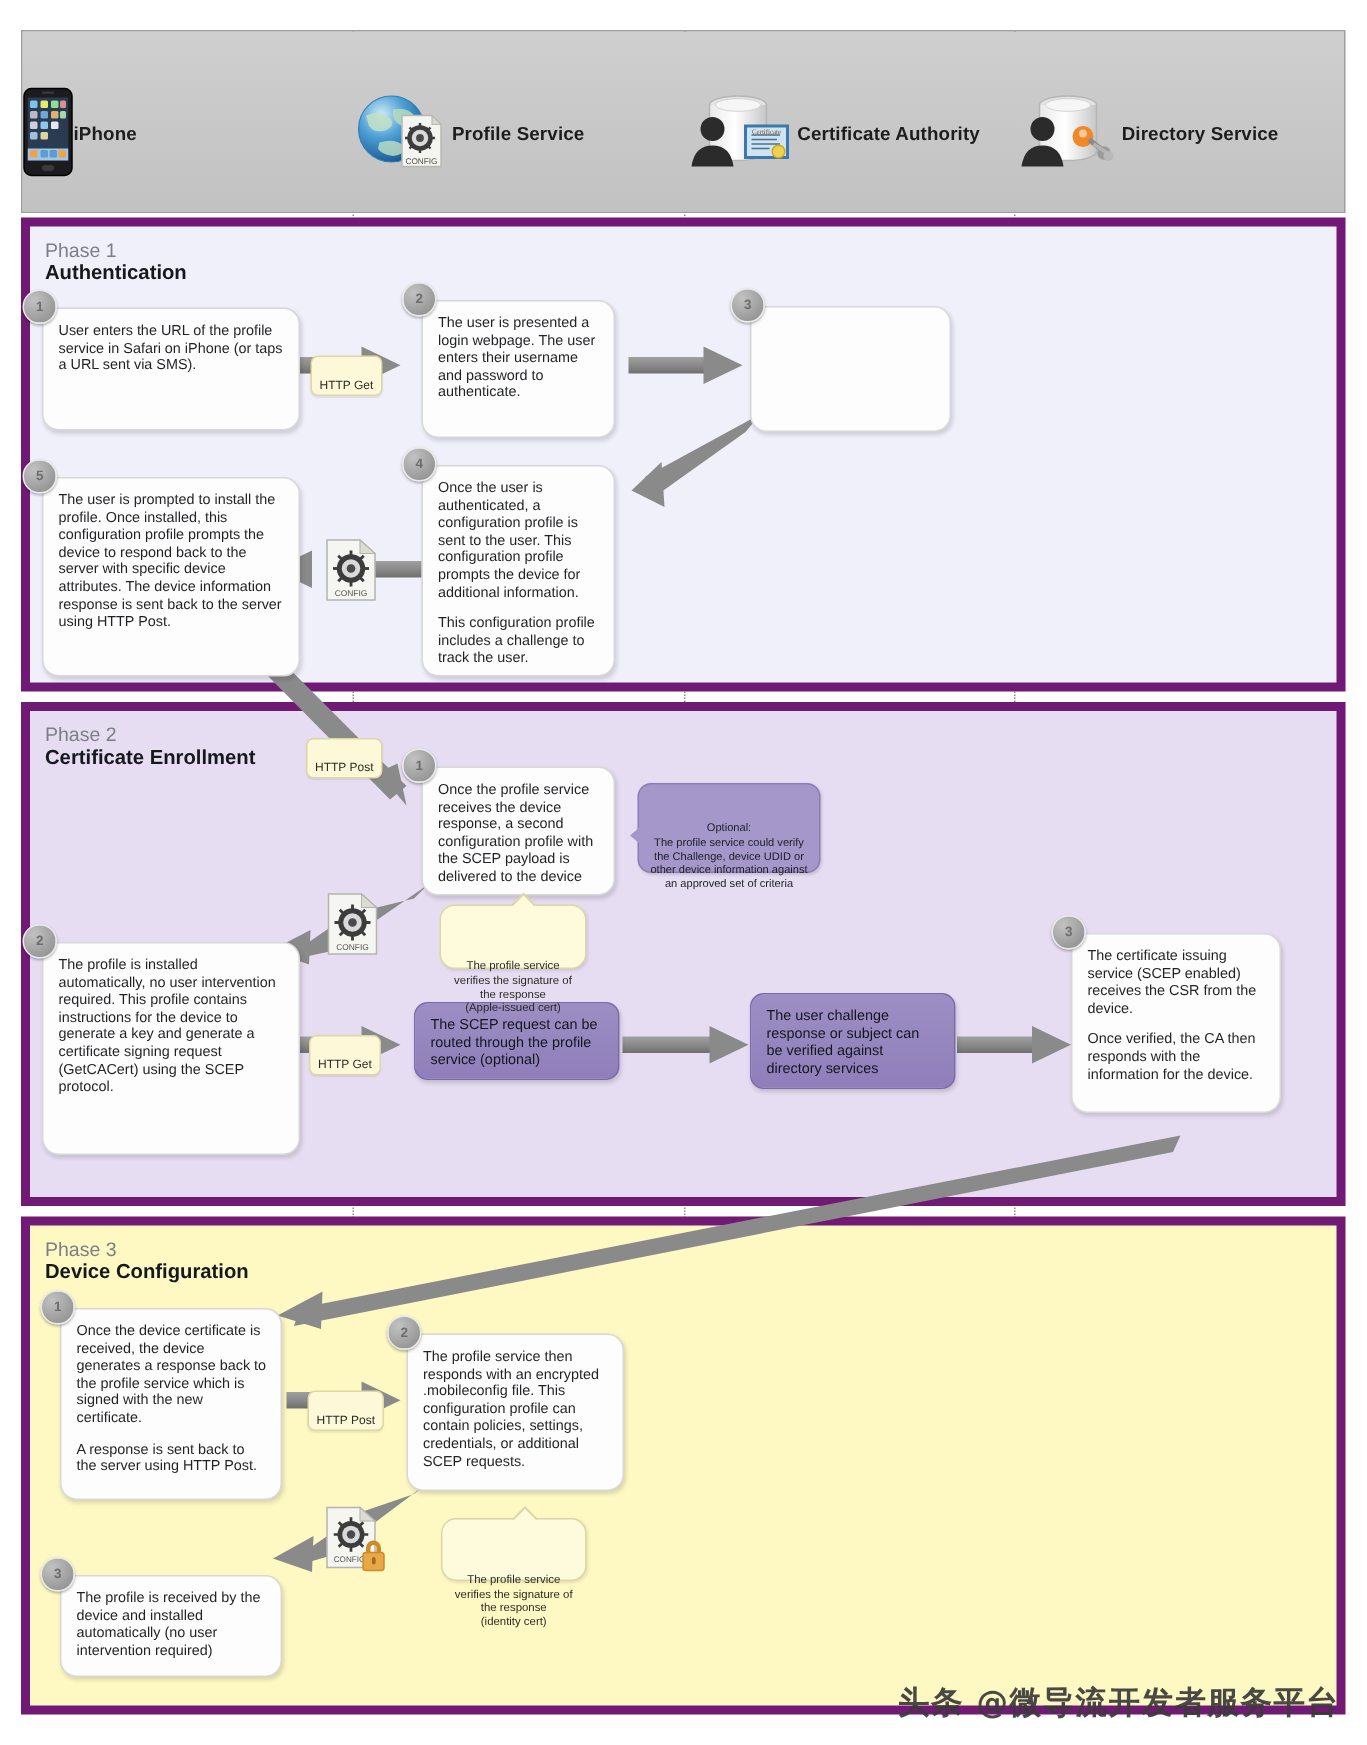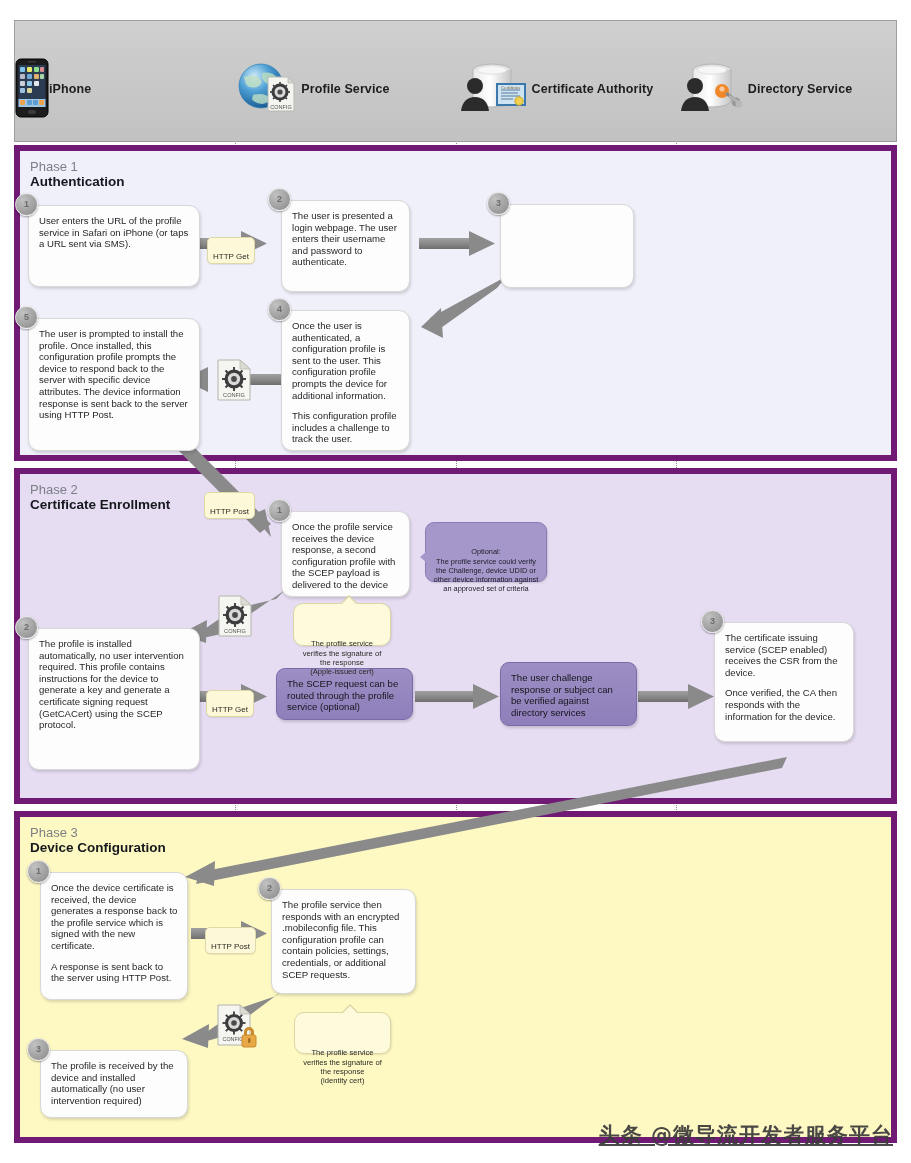--- a/index.html
+++ b/index.html
@@ -126,21 +126,21 @@
   #arrows { position:absolute; left:0; top:0; width:911px; height:1163px; z-index:4; }
 
   
   .cfg-icon { position:absolute; z-index:7; }
 
   
   .watermark {
     position:absolute; right:18px; bottom:14px;
     font-size:21px; color:#3a3a3a; letter-spacing:1px;
     font-family:"DejaVu Sans", sans-serif; font-weight:bold;
-    z-index:20; white-space:nowrap; opacity:.92;text-decoration:underline;
+    z-index:20; white-space:nowrap; opacity:.92;
   }
 </style>
 </head>
 <body>
 
 <div id="canvas">
 
   <svg id="arrows" viewBox="0 0 911 1163">
     <defs>
       <linearGradient id="ag" x1="0" y1="0" x2="0" y2="1">

